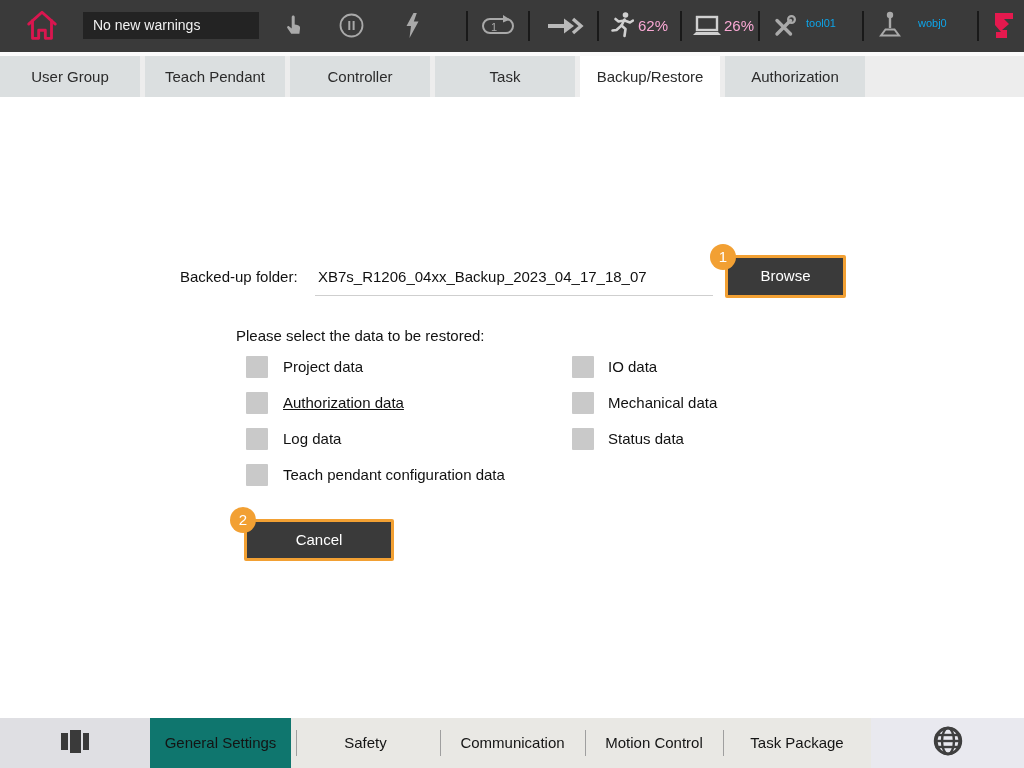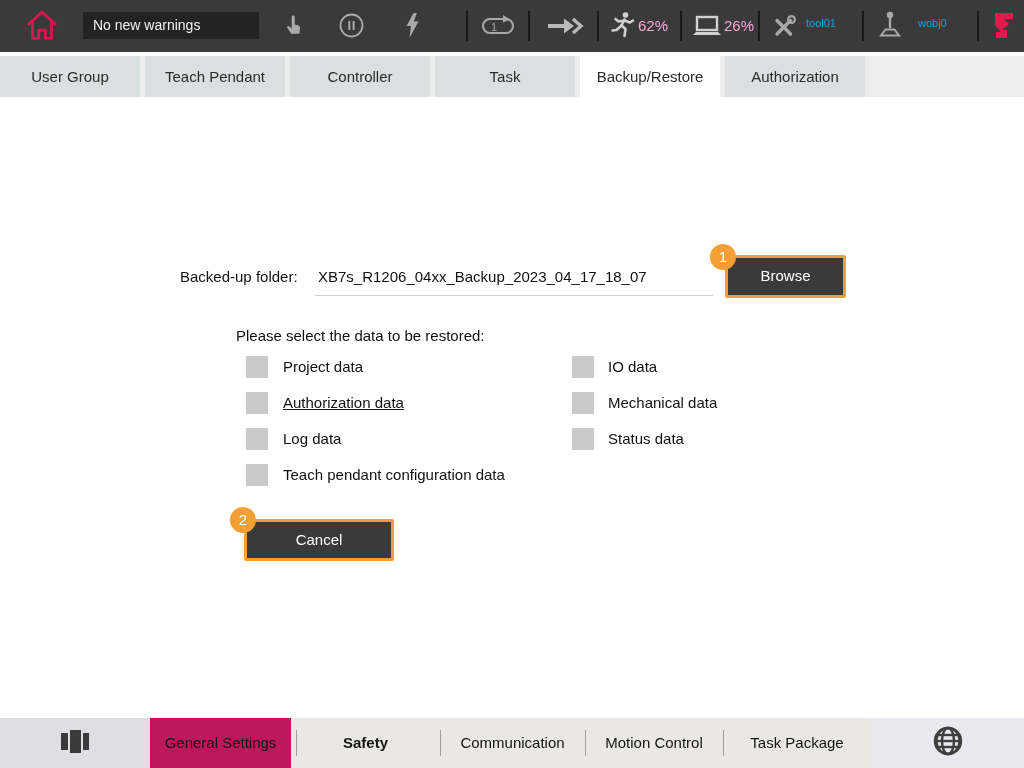--- a/index.html
+++ b/index.html
@@ -40,21 +40,21 @@
   .checkbox { width:22px; height:22px; background:#c9c9c9; border-radius:1px; }
   .cklabel { font-size:15px; color:#111; line-height:20px; }
 
   
   .bottombar { position:absolute; top:718px; left:0; width:1024px; height:50px; background:#e9e8e4; }
   .bottombar .abs { position:absolute; }
   .bb-left { left:0; top:0; width:150px; height:50px; background:#dfdfe3;
              display:flex; align-items:center; justify-content:center; }
   .bb-item { top:0; height:50px; line-height:50px; text-align:center;
              font-size:15px; color:#141414; }
-  .bb-item.active { background:#be185d; }
+  .bb-item.active { background:#0f766e; }
   .bb-globe { left:871px; top:0; width:153px; height:50px; background:#e9e9ef;
               display:flex; align-items:center; justify-content:center; }
   .bsep { width:1px; height:26px; background:#9f9f9f; top:12px; }
 </style>
 </head>
 <body>
 
 <div id="screen">
 
   <div class="topbar">
@@ -226,21 +226,21 @@
           <rect x="3" y="7" width="7" height="17" fill="#3a3a3a"></rect>
           <rect x="12" y="4" width="11" height="23" fill="#3a3a3a"></rect>
           <rect x="25" y="7" width="6" height="17" fill="#3a3a3a"></rect>
         </svg>
       </span>
     </div>
 
     <div class="bb-item abs active" style="left:150px; width:141px;">General Settings</div>
     <div class="abs bsep" style="left:296px;"></div>
 
-    <div class="bb-item abs" style="left:291px; width:149px;font-weight:bold;">Safety</div>
+    <div class="bb-item abs" style="left:291px; width:149px;">Safety</div>
     <div class="abs bsep" style="left:440px;"></div>
 
     <div class="bb-item abs" style="left:440px; width:145px;">Communication</div>
     <div class="abs bsep" style="left:585px;"></div>
 
     <div class="bb-item abs" style="left:585px; width:138px;">Motion Control</div>
     <div class="abs bsep" style="left:723px;"></div>
 
     <div class="bb-item abs" style="left:723px; width:148px;">Task Package</div>
     <div class="abs bsep" style="left:871px;"></div>

